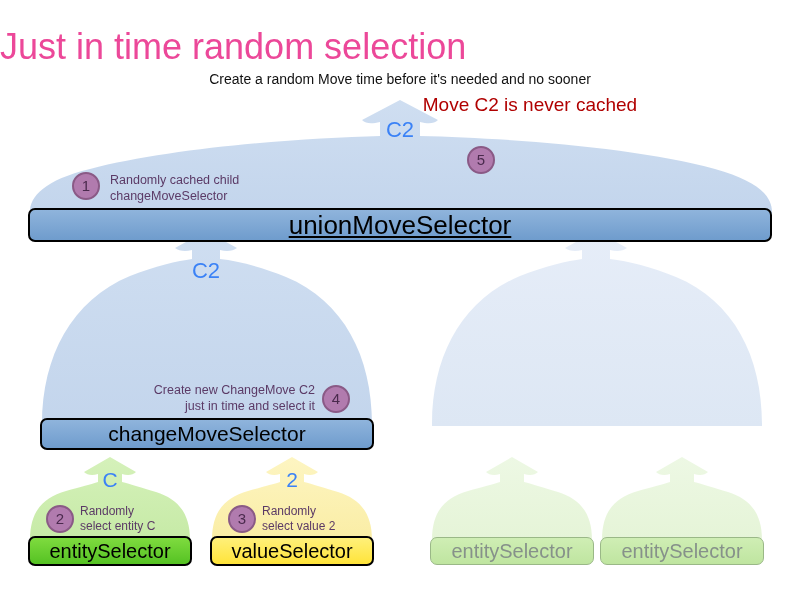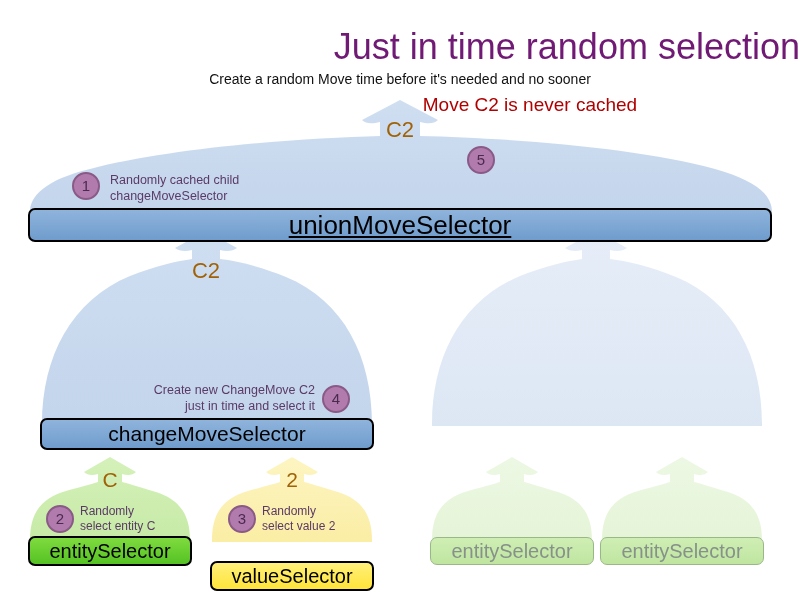--- a/index.html
+++ b/index.html
@@ -34,23 +34,23 @@
     position: absolute;
     white-space: nowrap;
     line-height: 1.15;
   }
 
   
   #title {
     left: 0;
     top: 26px;
     width: 800px;
-    text-align: right;
+    text-align: left;
     font-size: 36px;
-    color: #701a75;
+    color: #ec4899;
     letter-spacing: 0px;
   }
   #subtitle {
     left: 0;
     top: 71px;
     width: 800px;
     text-align: center;
     font-size: 14px;
     color: #111;
   }
@@ -60,21 +60,21 @@
     width: 800px;
     text-align: center;
     font-size: 19px;
     color: #b00000;
     transform: translateX(130px);
   }
 
   
   .flowlabel {
     font-size: 22px;
-    color: #a16207;
+    color: #3b82f6;
     text-align: center;
     font-weight: normal;
   }
   .flowlabel.small {
     font-size: 21px;
   }
 
   
   .anno {
     font-size: 12.5px;
@@ -322,19 +322,19 @@
   </div>
 
   <div class="badge" style="left:228px; top:505px;">3</div>
   <div class="txt anno l" style="left:262px; top:504px; font-size:12px;">
     <div>Randomly</div>
     <div>select value 2</div>
   </div>
 
   <div class="bar green" style="left:28px; top:536px; width:164px; height:30px; font-size:20px;">entitySelector</div>
 
-  <div class="bar yellow" style="left:210px; top:536px; width:164px; height:30px; font-size:20px;margin-top:25px;">valueSelector</div>
+  <div class="bar yellow" style="left:210px; top:536px; width:164px; height:30px; font-size:20px;">valueSelector</div>
 
   <div class="bar green-faded" style="left:430px; top:537px; width:164px; height:28px; font-size:20px;">entitySelector</div>
 
   <div class="bar green-faded" style="left:600px; top:537px; width:164px; height:28px; font-size:20px;">entitySelector</div>
 
 </div>
 
 </body></html>

